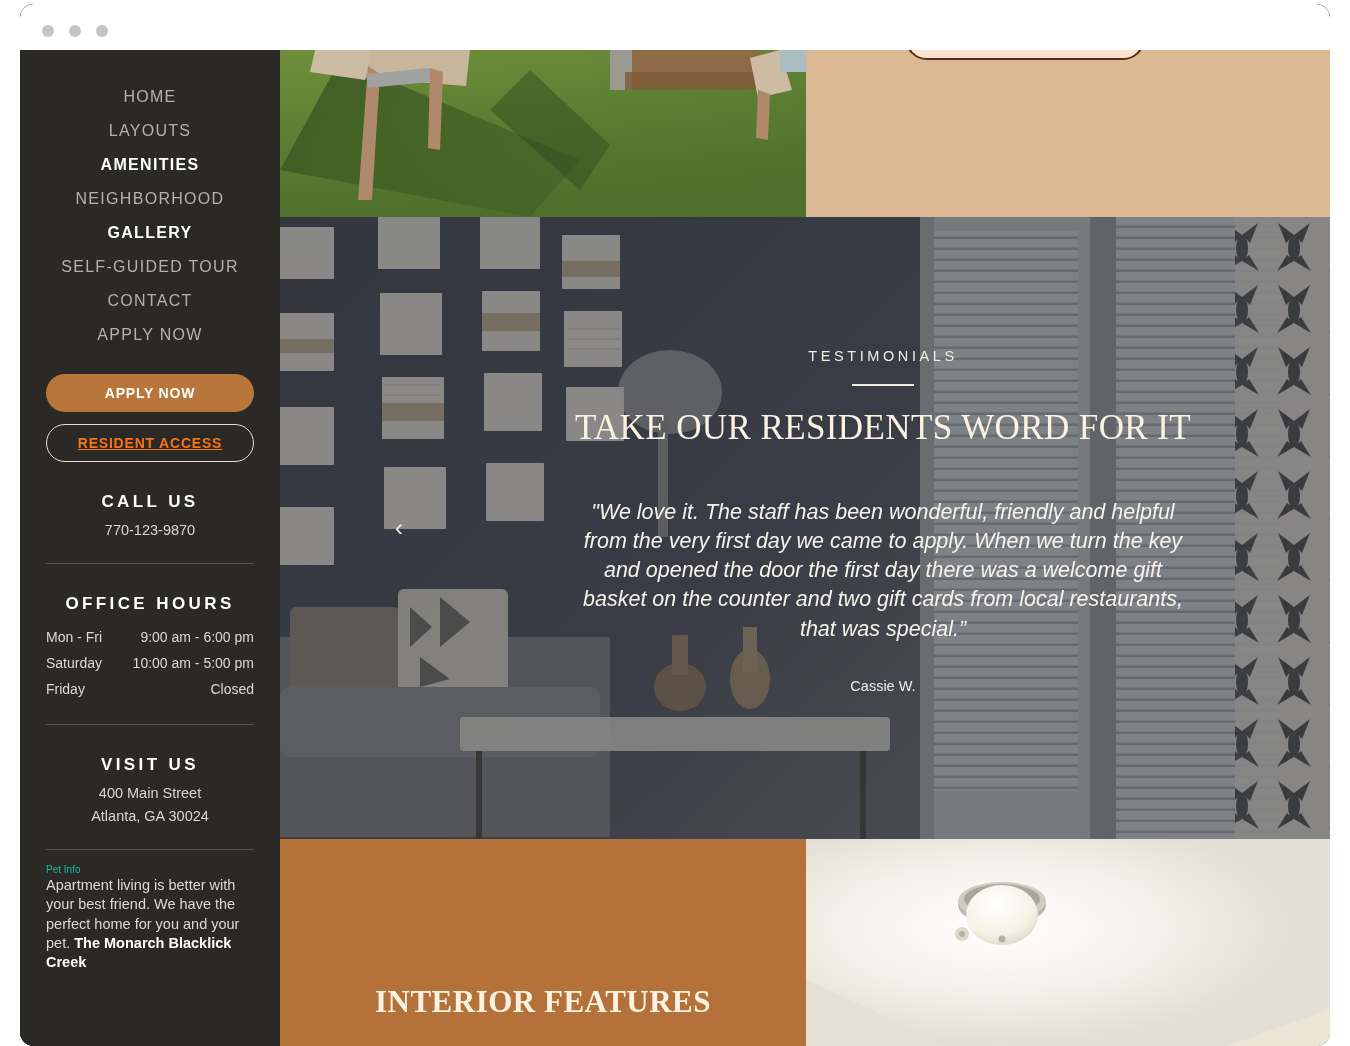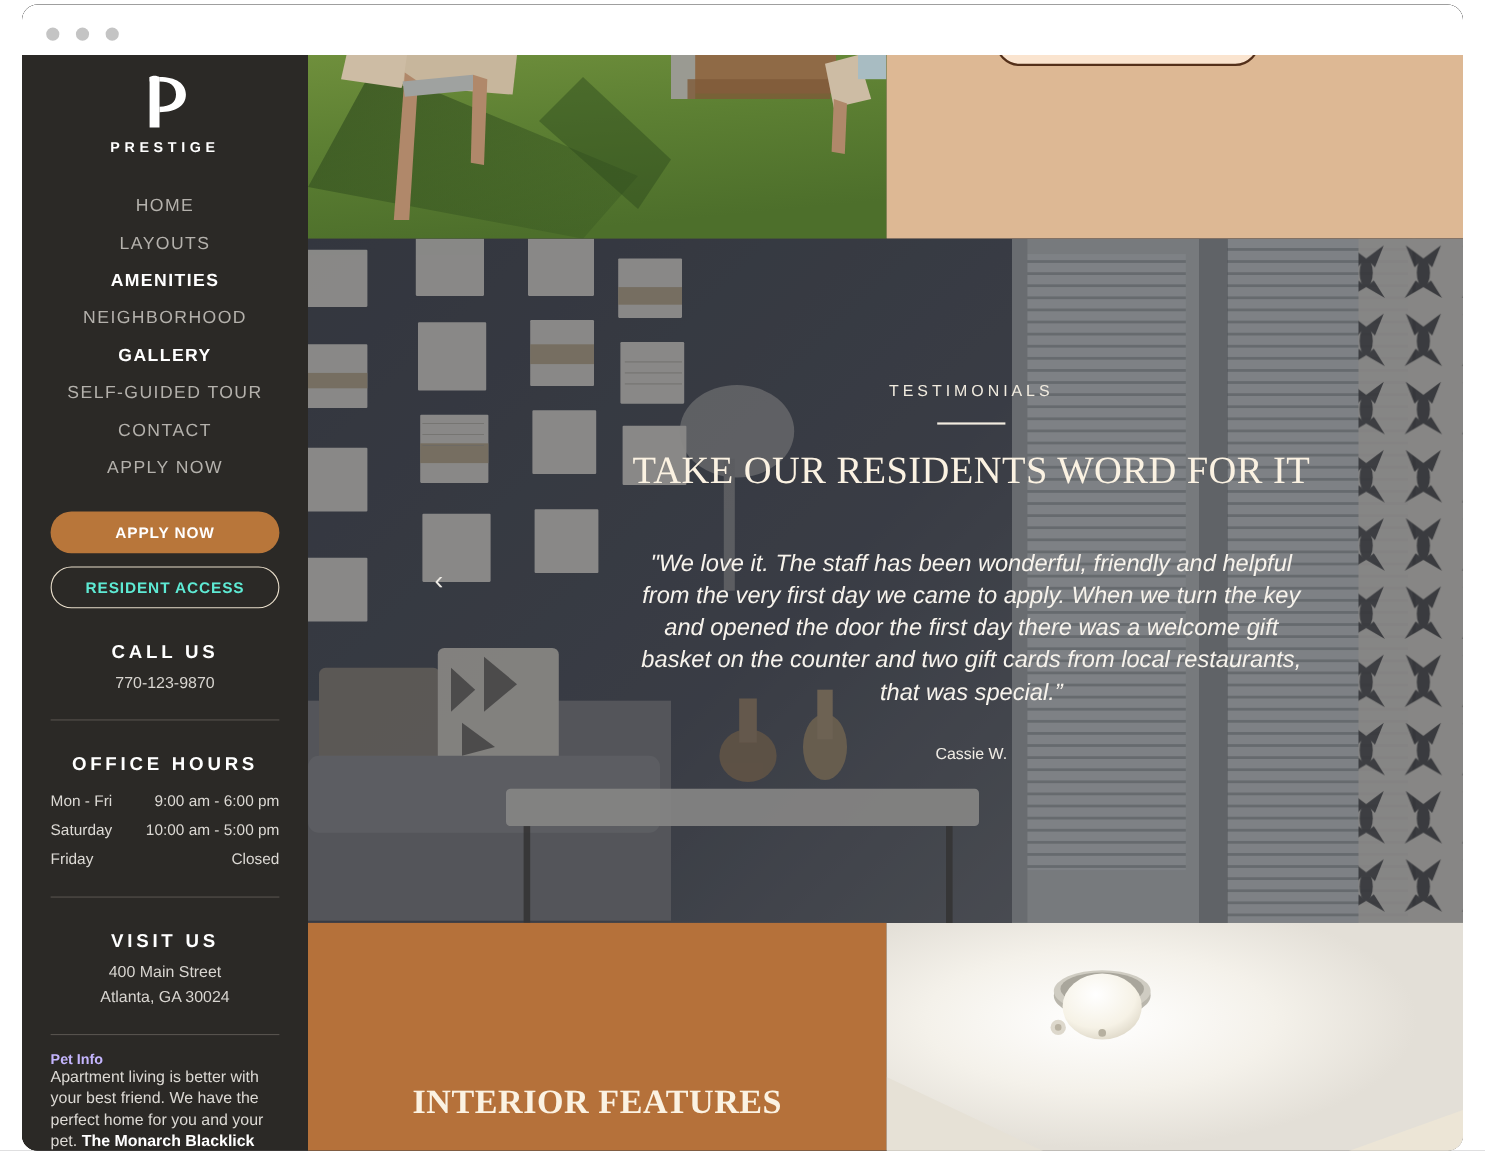--- a/index.html
+++ b/index.html
@@ -51,22 +51,22 @@
   .nav-item.active{ color:#ffffff; font-weight:600; }
 
   .btn{
     display:block; width:100%; height:38px; margin-top:12px;
     border-radius:19px; font-size:14px; font-weight:700;
     letter-spacing:0.8px; text-align:center; line-height:38px;
     cursor:pointer; border:none;
   }
   .btn-apply{ background:#b8763a; color:#ffffff; margin-top:22px; }
   .btn-resident{
-    background:transparent; color:#5eead4;
-    border:1.6px solid #e8ddca; line-height:35px;
+    background:transparent; color:#f97316;
+    border:1.6px solid #e8ddca; line-height:35px;text-decoration:underline;
   }
 
   .sect-title{
     text-align:center; font-size:17px; font-weight:700;
     letter-spacing:3.4px; color:#ffffff; margin-top:30px;
   }
   .sect-line{
     text-align:center; font-size:14.5px; color:#d8d5d0; margin-top:8px;
     line-height:1.45;
   }
@@ -74,21 +74,21 @@
 
   .hours{ margin-top:10px; }
   .hours-row{
     display:flex; justify-content:space-between; align-items:flex-start;
     font-size:14px; color:#dcd9d4; padding:5px 0; gap:10px;
   }
   .hours-row .d{ white-space:nowrap; }
   .hours-row .t{ text-align:right; }
 
   .pet{ margin-top:14px; }
-  .pet-h{ font-size:13px; font-weight:700; color:#c4b5fd; }
+  .pet-h{ font-size:10px; font-weight:400; color:#14b8a6; }
   .pet-b{ font-size:14.5px; color:#dcd9d4; line-height:1.33; margin-top:1px; }
   .pet-b b{ color:#ffffff; font-weight:700; }
 
   
   .main{
     position:absolute; left:260px; top:0; width:1050px; height:1000px;
     overflow:hidden;
   }
 
   
@@ -173,29 +173,20 @@
       <span class="dot"></span>
       <span class="dot"></span>
       <span class="dot"></span>
     </div>
   </div>
 
   <div class="viewport">
 
     <aside class="sidebar">
 
-      <div class="logo-wrap">
-        <svg class="logo-mark" width="52" height="54" viewBox="0 0 52 54">
-          <path d="M12 4 L12 50 L21 50 L21 4 Z" fill="#ffffff"></path>
-          <path d="M21 4 C36 4 45 10 45 20 C45 30 36 36 21 36 L21 31
-                   C31 31 36 27 36 20 C36 12 31 8 21 8 Z" fill="#ffffff"></path>
-          <path d="M12 4 C16 2 19 3 21 4 L21 8 C18 7 15 6 12 8 Z" fill="#ffffff"></path>
-        </svg>
-        <div class="logo-word">PRESTIGE</div>
-      </div>
 
       <nav class="nav">
         <a class="nav-item">HOME</a>
         <a class="nav-item">LAYOUTS</a>
         <a class="nav-item active">AMENITIES</a>
         <a class="nav-item">NEIGHBORHOOD</a>
         <a class="nav-item active">GALLERY</a>
         <a class="nav-item">SELF-GUIDED TOUR</a>
         <a class="nav-item">CONTACT</a>
         <a class="nav-item">APPLY NOW</a>

